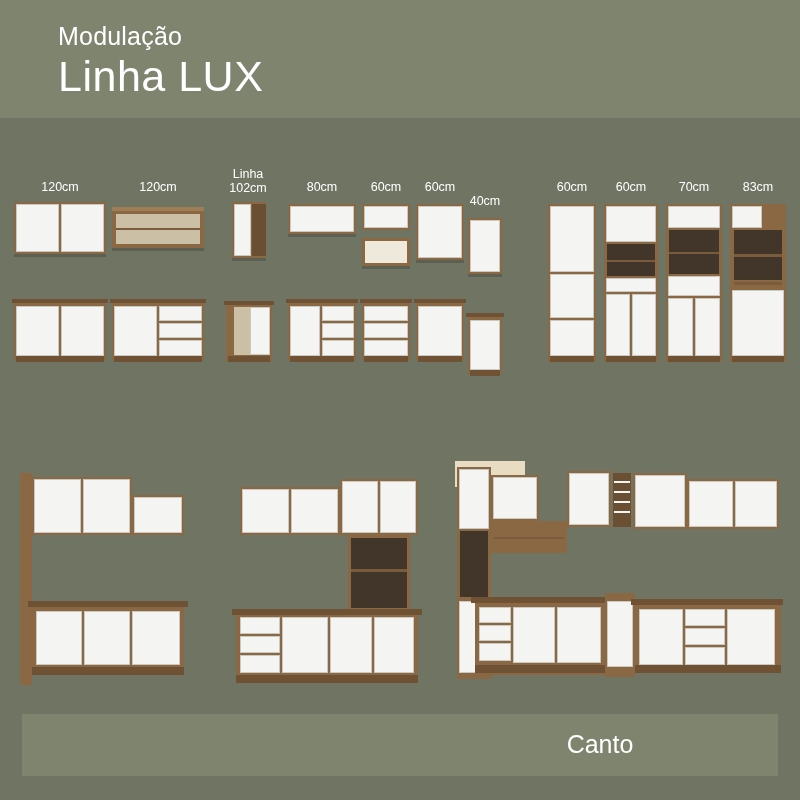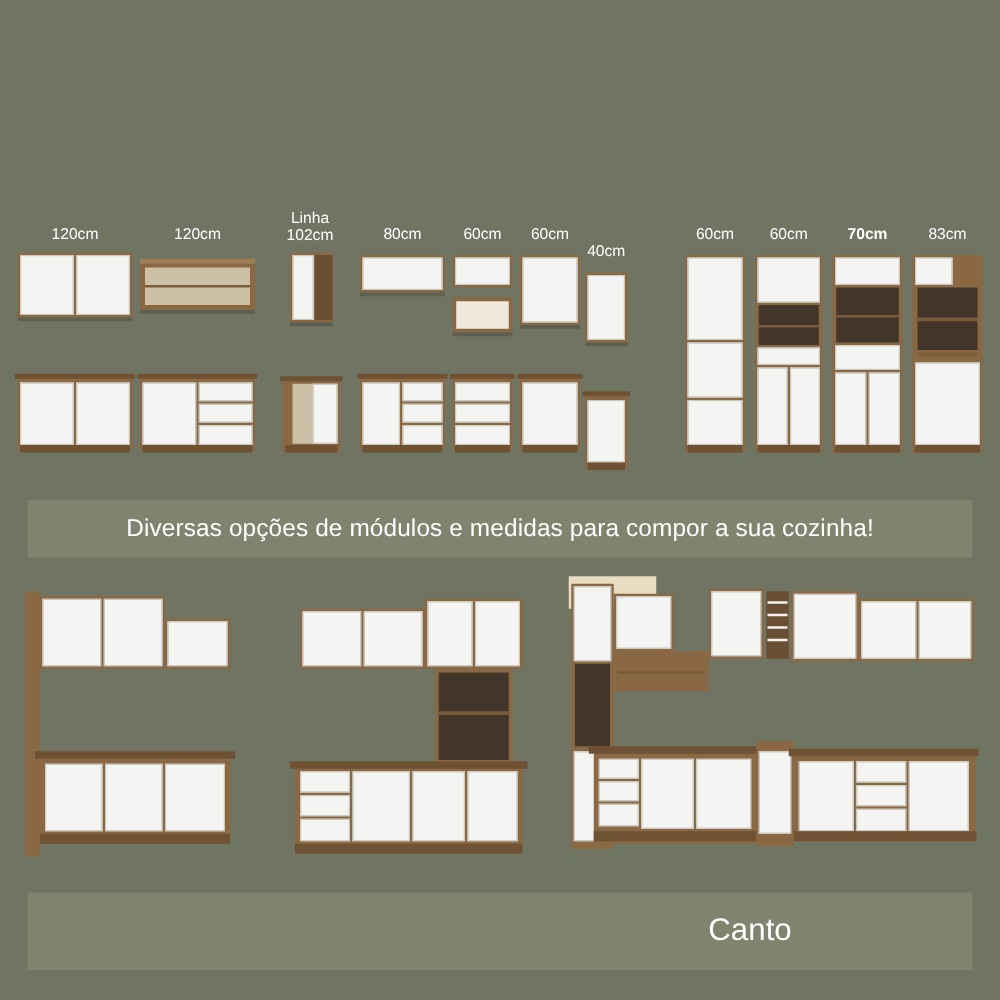--- a/index.html
+++ b/index.html
@@ -117,20 +117,24 @@
   }
   .f1 { left: 38px;  width: 180px; }
   .f2 { left: 243px; width: 160px; }
   .f3 { left: 483px; width: 190px; }
 </style>
 </head>
 <body>
 
 <div class="page">
 
+  <div class="header">
+    <div class="kicker">Modulação</div>
+    <div class="title">Linha LUX</div>
+  </div>
 
   <div class="modules">
 
     <div class="mod" style="left:14px; top:62px; width:92px; height:220px;">
       <div class="cap" style="top:0;">120cm</div>
 
       <div class="carcass" style="left:0; top:22px; width:92px; height:52px;"></div>
       <div class="door" style="left:2px; top:24px; width:43px; height:48px;"></div>
       <div class="door" style="left:47px; top:24px; width:43px; height:48px;"></div>
       <div class="piece shadow" style="left:0; top:74px; width:92px; height:3px; opacity:.35;"></div>
@@ -241,21 +245,21 @@
       <div class="carcass" style="left:0; top:24px; width:54px; height:158px;"></div>
       <div class="door" style="left:2px; top:26px; width:50px; height:36px;"></div>
       <div class="dark-inner" style="left:3px; top:64px; width:48px; height:32px;"></div>
       <div class="shelf" style="left:3px; top:80px; width:48px; height:2px;"></div>
       <div class="drawer" style="left:2px; top:98px; width:50px; height:14px;"></div>
       <div class="door" style="left:2px; top:114px; width:24px; height:62px;"></div>
       <div class="door" style="left:28px; top:114px; width:24px; height:62px;"></div>
       <div class="piece wood-dk" style="left:2px; top:176px; width:50px; height:6px;"></div>
     </div>
 
-    <div class="mod" style="left:666px; top:62px; width:56px; height:220px;font-weight:bold;">
+    <div class="mod" style="left:666px; top:62px; width:56px; height:220px;">
       <div class="cap" style="top:0;">70cm</div>
       <div class="carcass" style="left:0; top:24px; width:56px; height:158px;"></div>
       <div class="door" style="left:2px; top:26px; width:52px; height:22px;"></div>
       <div class="dark-inner" style="left:3px; top:50px; width:50px; height:44px;"></div>
       <div class="shelf" style="left:3px; top:72px; width:50px; height:2px;"></div>
       <div class="door" style="left:2px; top:96px; width:52px; height:20px;"></div>
       <div class="door" style="left:2px; top:118px; width:25px; height:58px;"></div>
       <div class="door" style="left:29px; top:118px; width:25px; height:58px;"></div>
       <div class="piece wood-dk" style="left:2px; top:176px; width:52px; height:6px;"></div>
     </div>
@@ -266,23 +270,20 @@
       <div class="door" style="left:2px; top:26px; width:30px; height:22px;"></div>
       <div class="dark-inner" style="left:4px; top:50px; width:48px; height:50px;"></div>
       <div class="shelf" style="left:4px; top:74px; width:48px; height:3px;"></div>
       <div class="shelf" style="left:4px; top:102px; width:48px; height:3px;"></div>
       <div class="door" style="left:2px; top:110px; width:52px; height:66px;"></div>
       <div class="piece wood-dk" style="left:2px; top:176px; width:52px; height:6px;"></div>
     </div>
 
   </div>
 
-  <div class="banner">
-    <span>Diversas opções de módulos e medidas para compor a sua cozinha!</span>
-  </div>
 
   <div class="showcase">
 
     <div class="kit" style="left:20px; top:10px; width:175px; height:230px;">
 
       <div class="carcass" style="left:0; top:8px; width:12px; height:212px;"></div>
 
       <div class="carcass" style="left:12px; top:12px; width:100px; height:58px;"></div>
       <div class="door" style="left:14px; top:14px; width:47px; height:54px;"></div>
       <div class="door" style="left:63px; top:14px; width:47px; height:54px;"></div>

